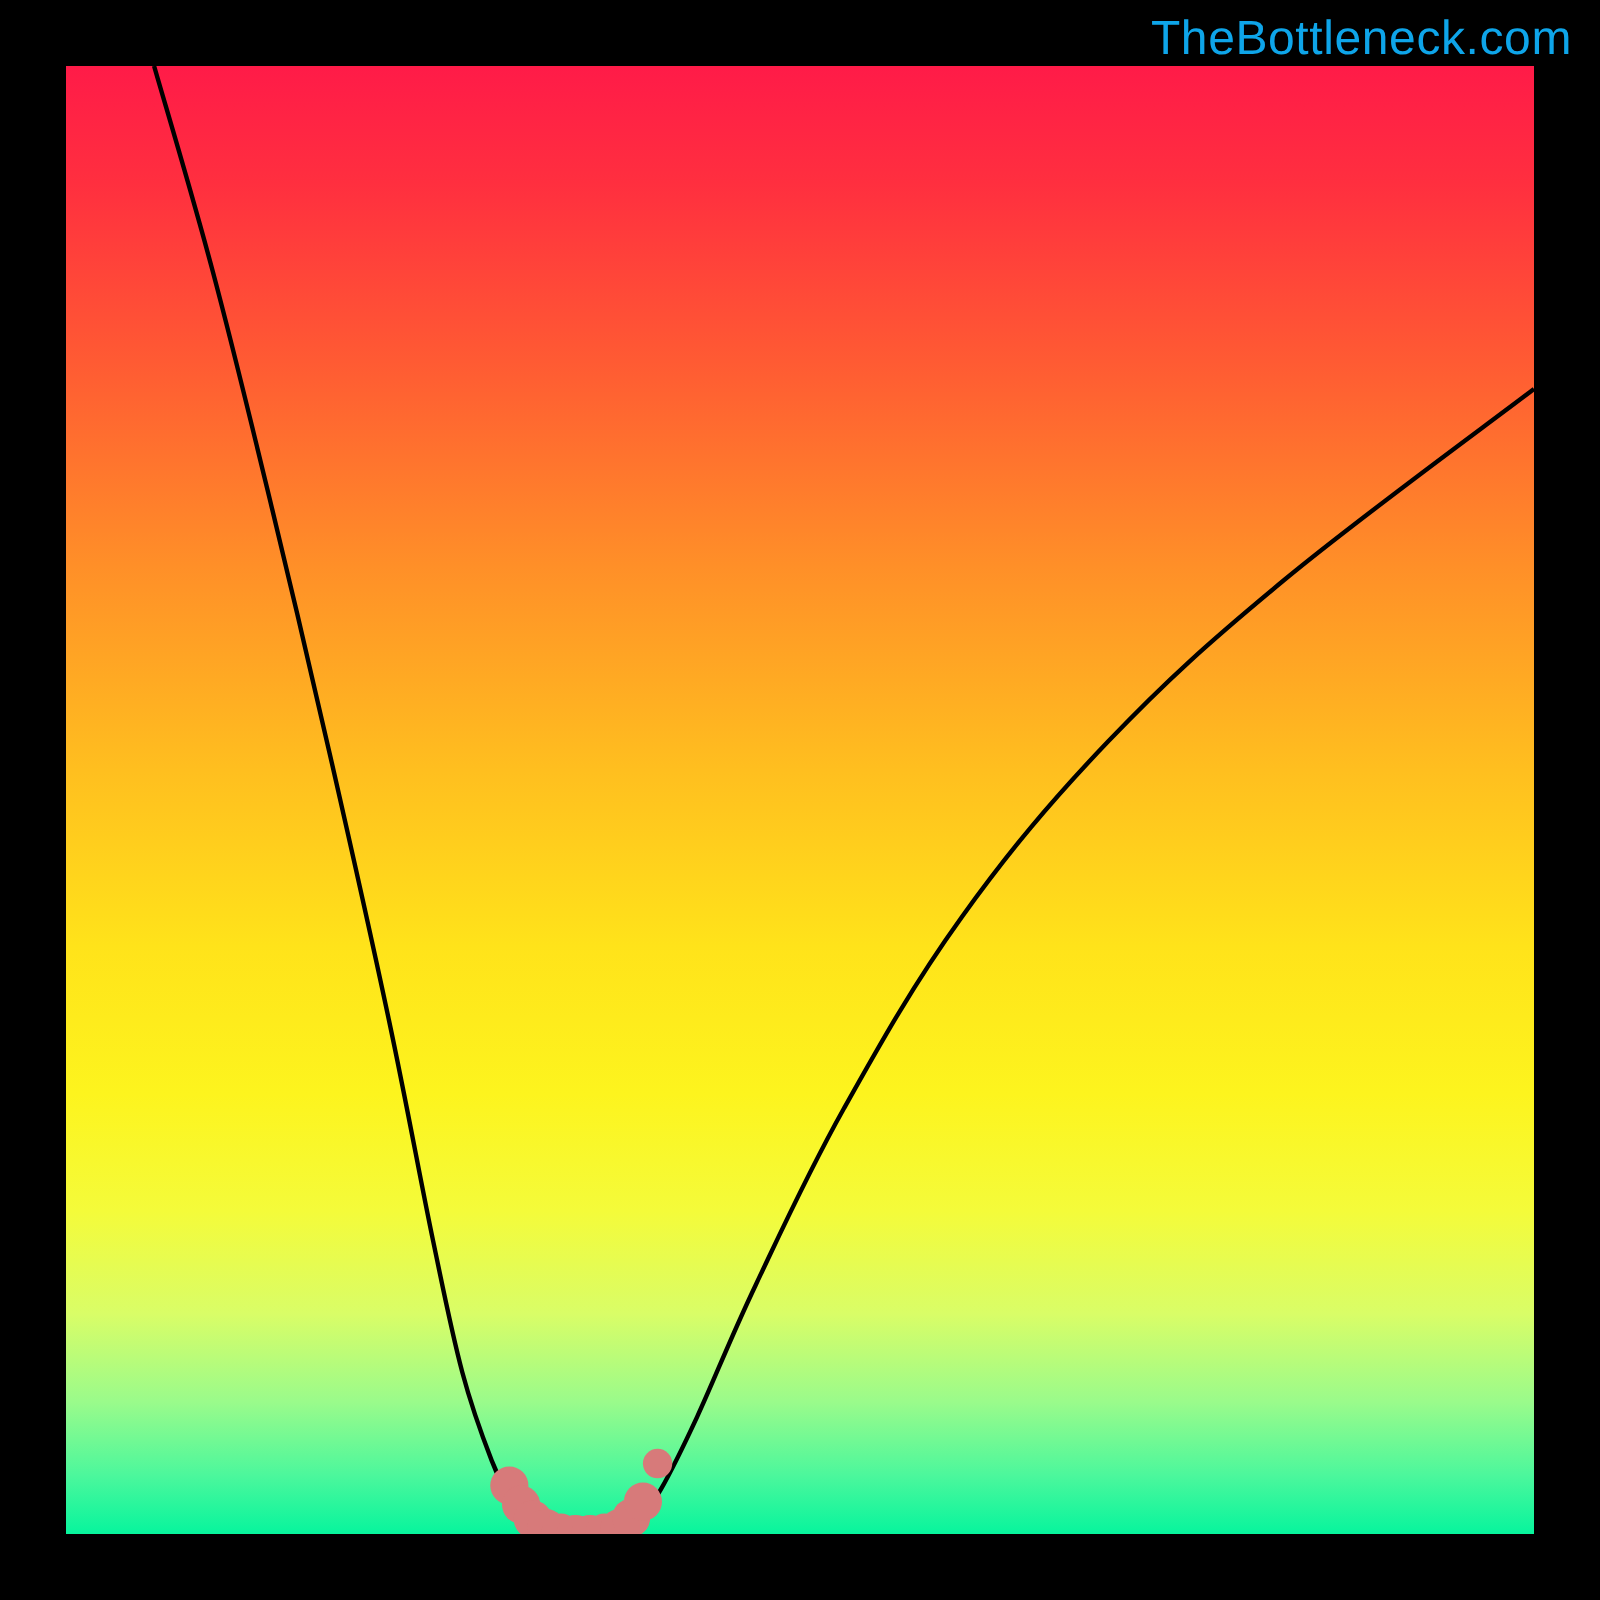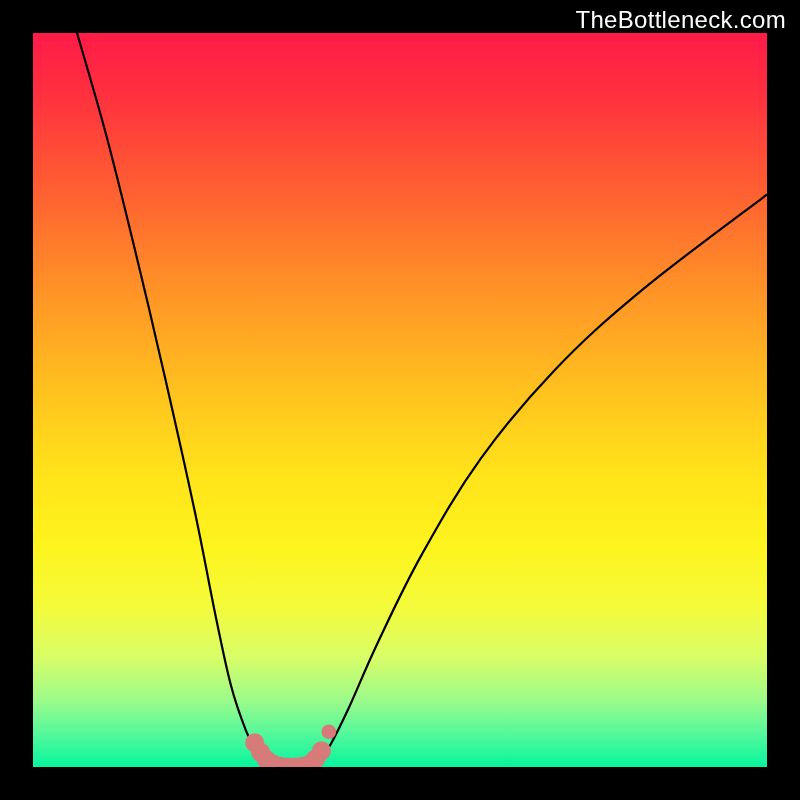--- a/index.html
+++ b/index.html
@@ -36,21 +36,21 @@
       #d9fd67 85%,
       #9afb8b 91%,
       #4cf79c 96%,
       #07f59d 100%
     );
   }
   .watermark {
     position: absolute;
     top: 6px;
     right: 14px;
-    color: #ffffff;
+    color: #0ea5e9;
     font-size: 24px;
     font-weight: 500;
     letter-spacing: 0.3px;
   }
   svg.curve-layer {
     position: absolute;
     left: 0;
     top: 0;
     width: 734px;
     height: 734px;

